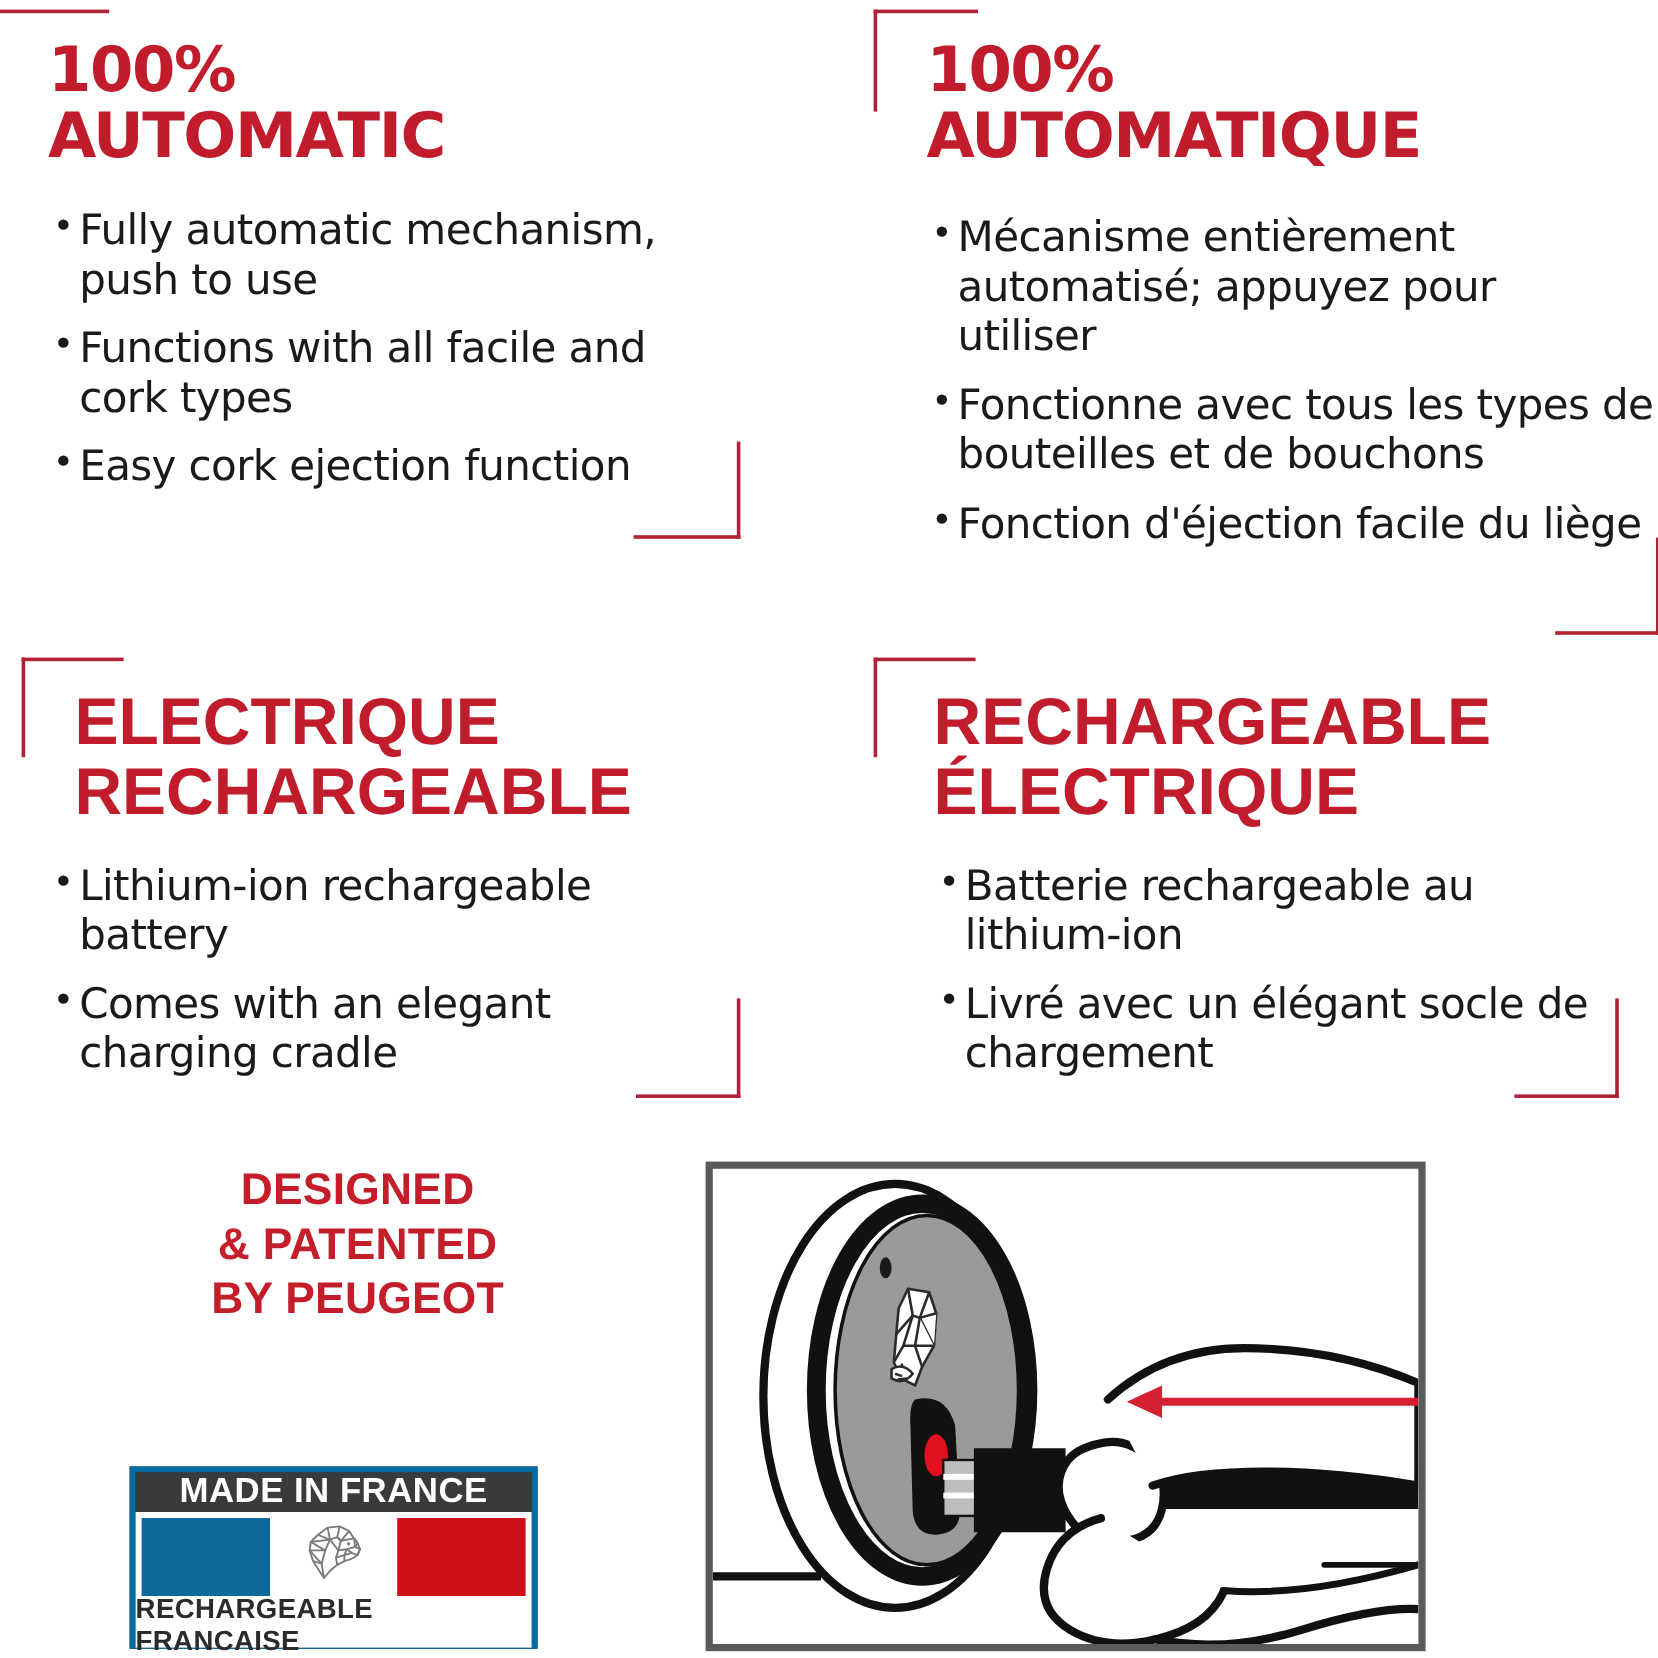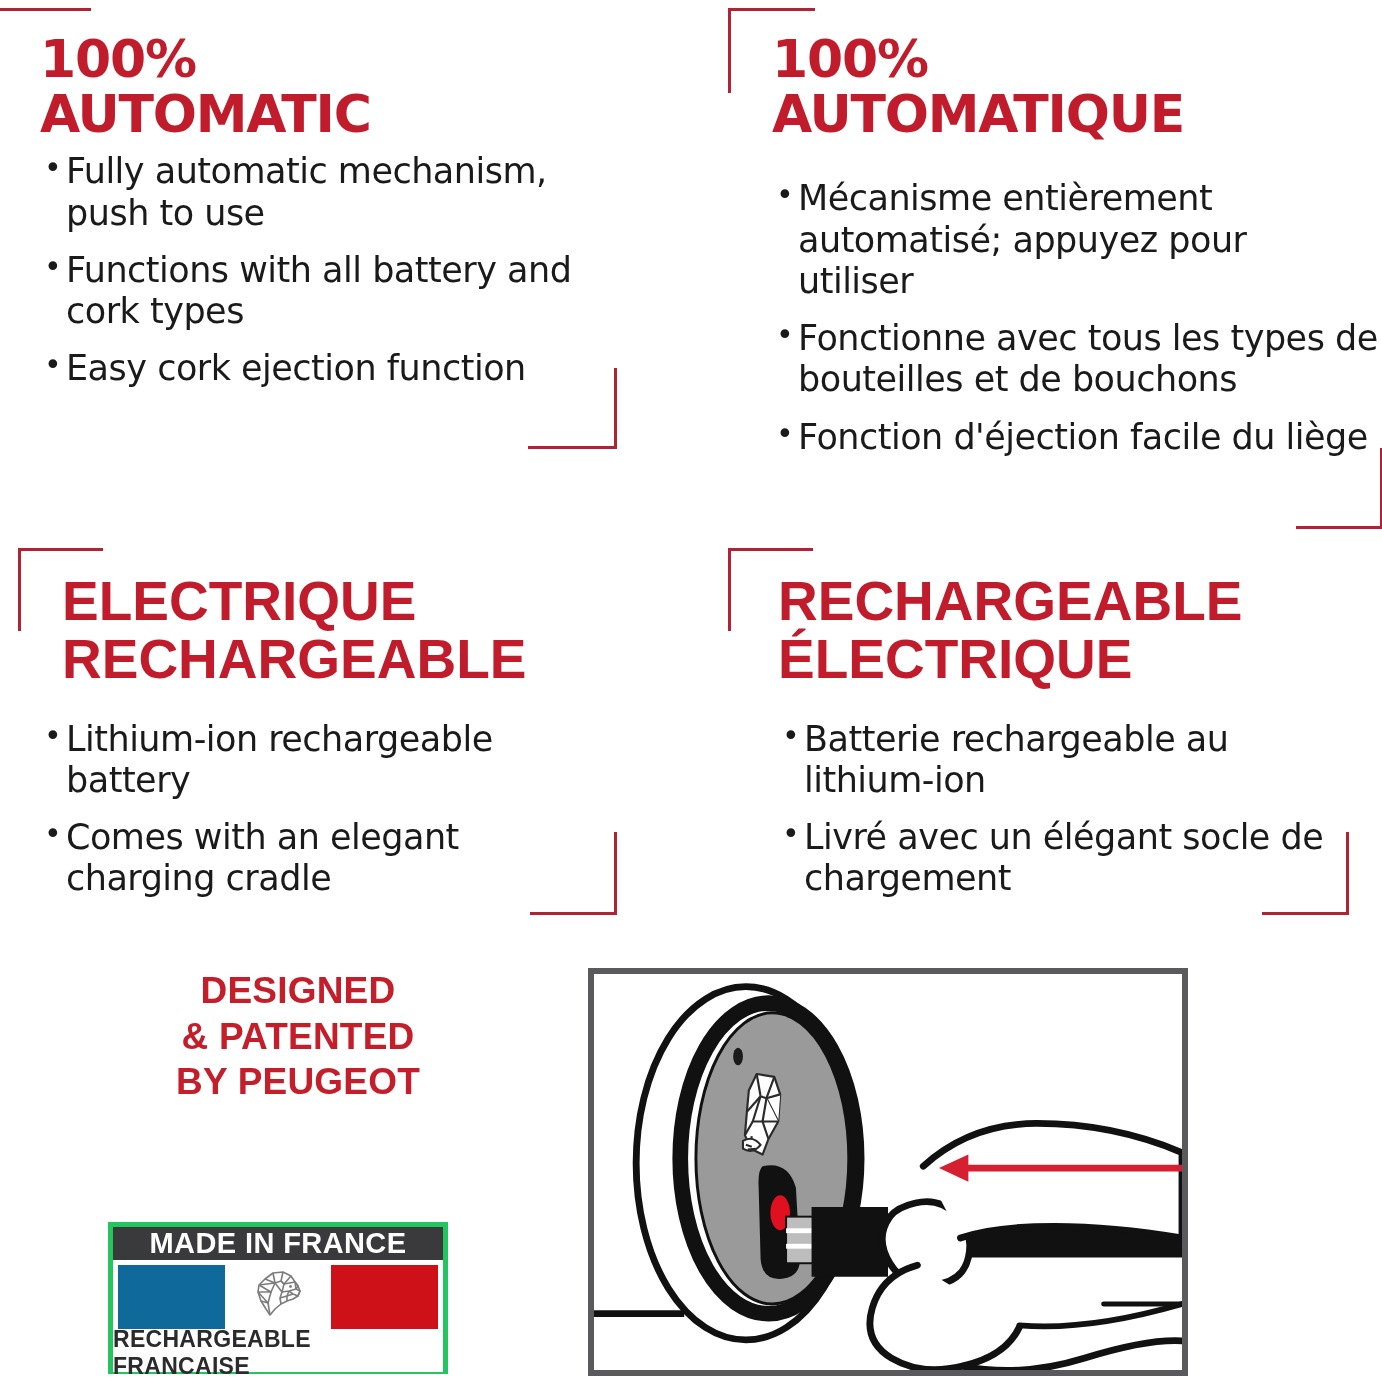--- a/index.html
+++ b/index.html
@@ -96,21 +96,21 @@
     white-space: pre-line;
   }
 
   
   .badge {
     position: absolute;
     left: 108px;
     top: 1222px;
     width: 340px;
     height: 152px;
-    border: 5px solid #22c55e;
+    border: 5px solid #0369a1;
     background: #3A3A3C;
     box-sizing: border-box;
     display: flex;
     flex-direction: column;
   }
   .badge-top {
     height: 38px;
     display: flex;
     align-items: center;
     justify-content: center;
@@ -173,23 +173,23 @@
 <body>
 
 <div class="page">
 
   <div class="bracket tl" style="left:-4px; top:8px; width:92px; height:82px;"></div>
   <div class="bracket br" style="left:528px; top:368px; width:86px; height:78px;"></div>
 
   <div class="panel" style="left:40px; top:32px; width:620px;">
     <h2 class="panel-heading heading-a">100%
 AUTOMATIC</h2>
-    <ul class="bullets" style="margin-top:9px;">
+    <ul class="bullets" style="margin-top:30px;">
       <li style="width:565px;">Fully automatic mechanism, push to use</li>
-      <li style="width:520px;">Functions with all battery and cork types</li>
+      <li style="width:520px;">Functions with all facile and cork types</li>
       <li style="width:580px;">Easy cork ejection function</li>
     </ul>
   </div>
 
   <div class="bracket tl" style="left:728px; top:8px; width:84px; height:82px;"></div>
   <div class="bracket br" style="left:1296px; top:448px; width:84px; height:78px;"></div>
 
   <div class="panel" style="left:772px; top:32px; width:610px;">
     <h2 class="panel-heading heading-a">100%
 AUTOMATIQUE</h2>

